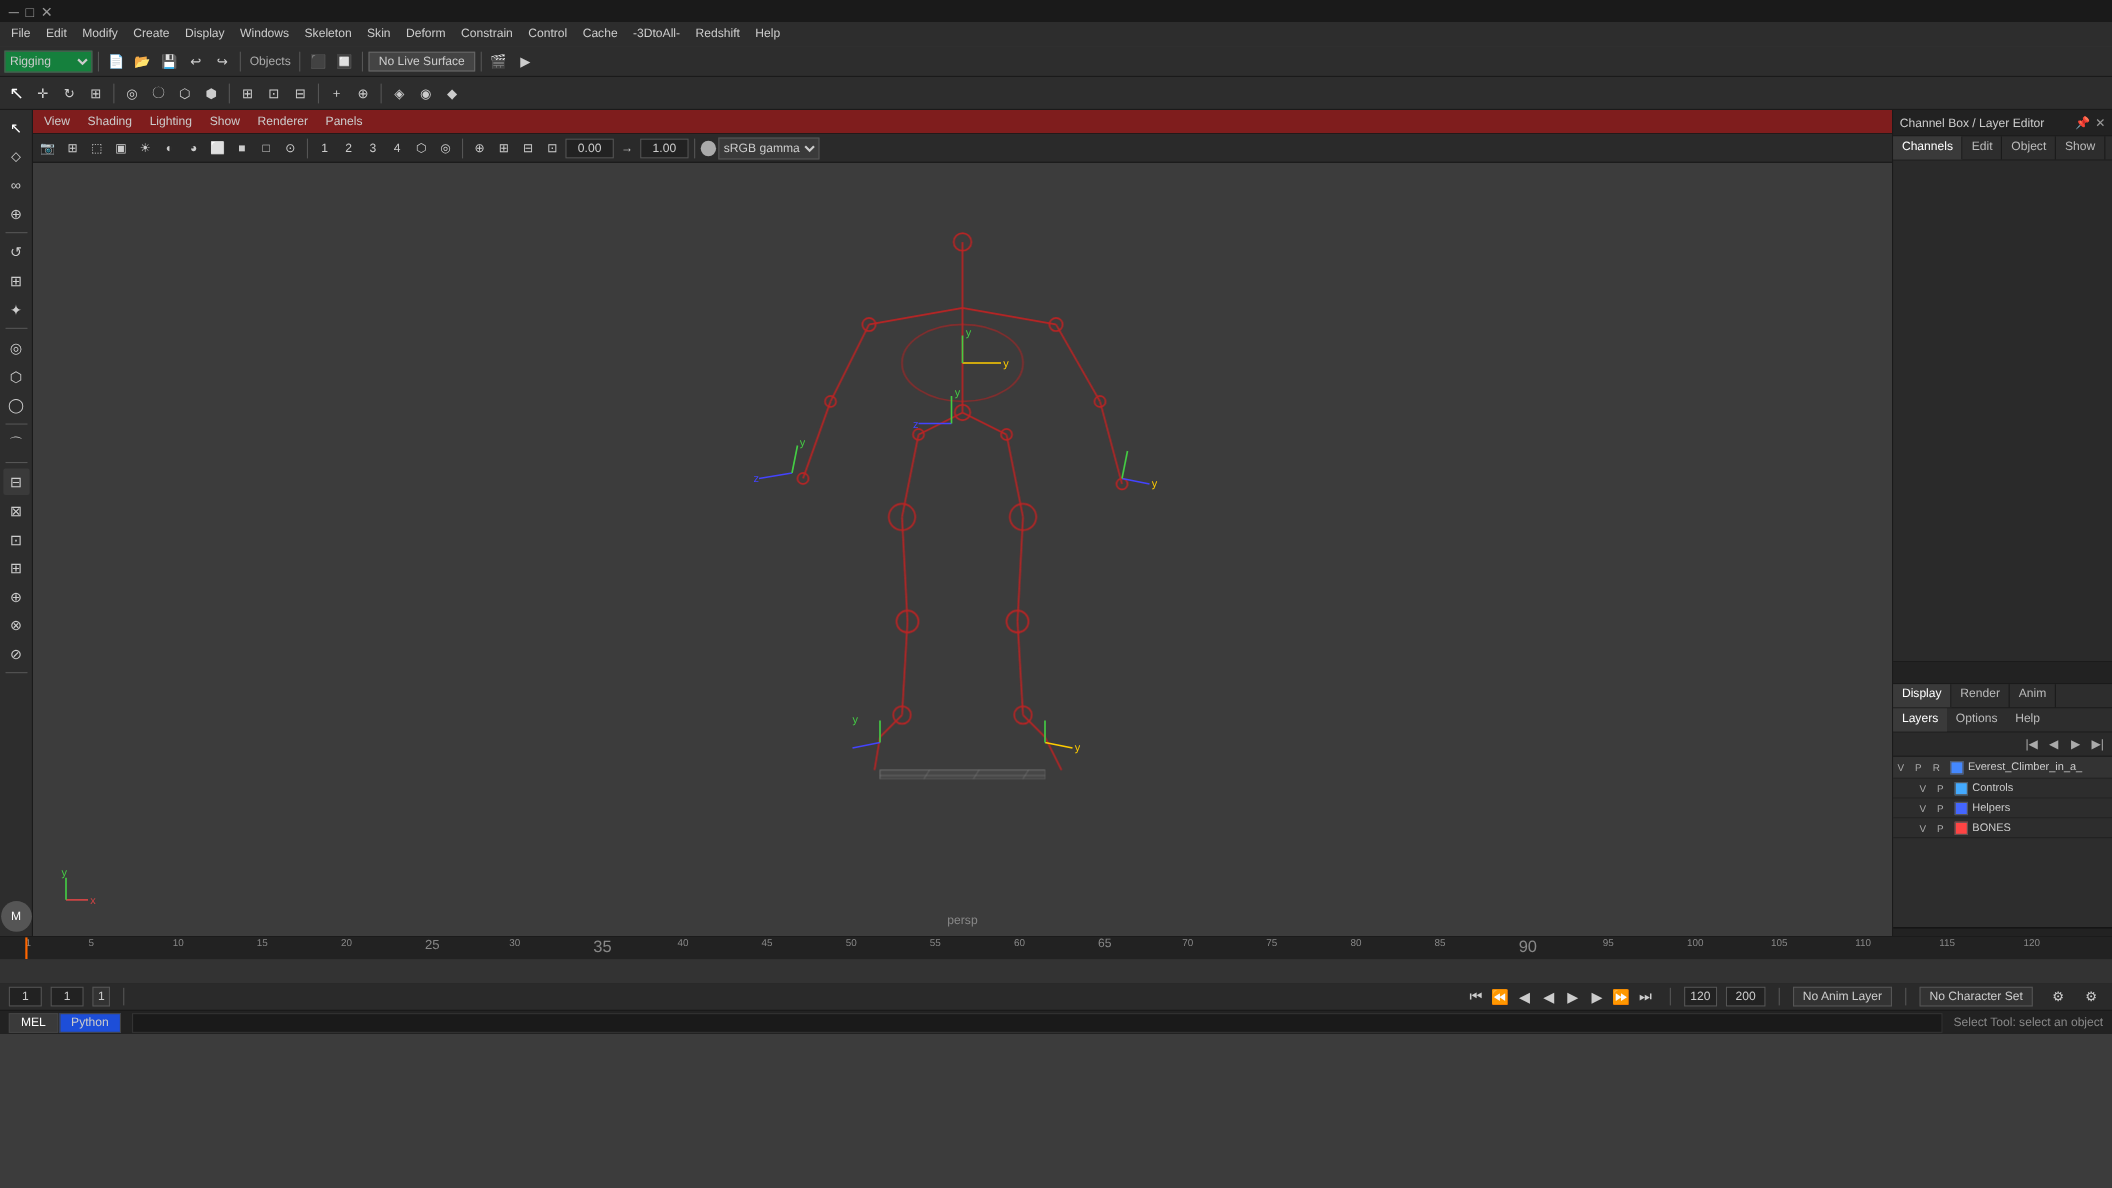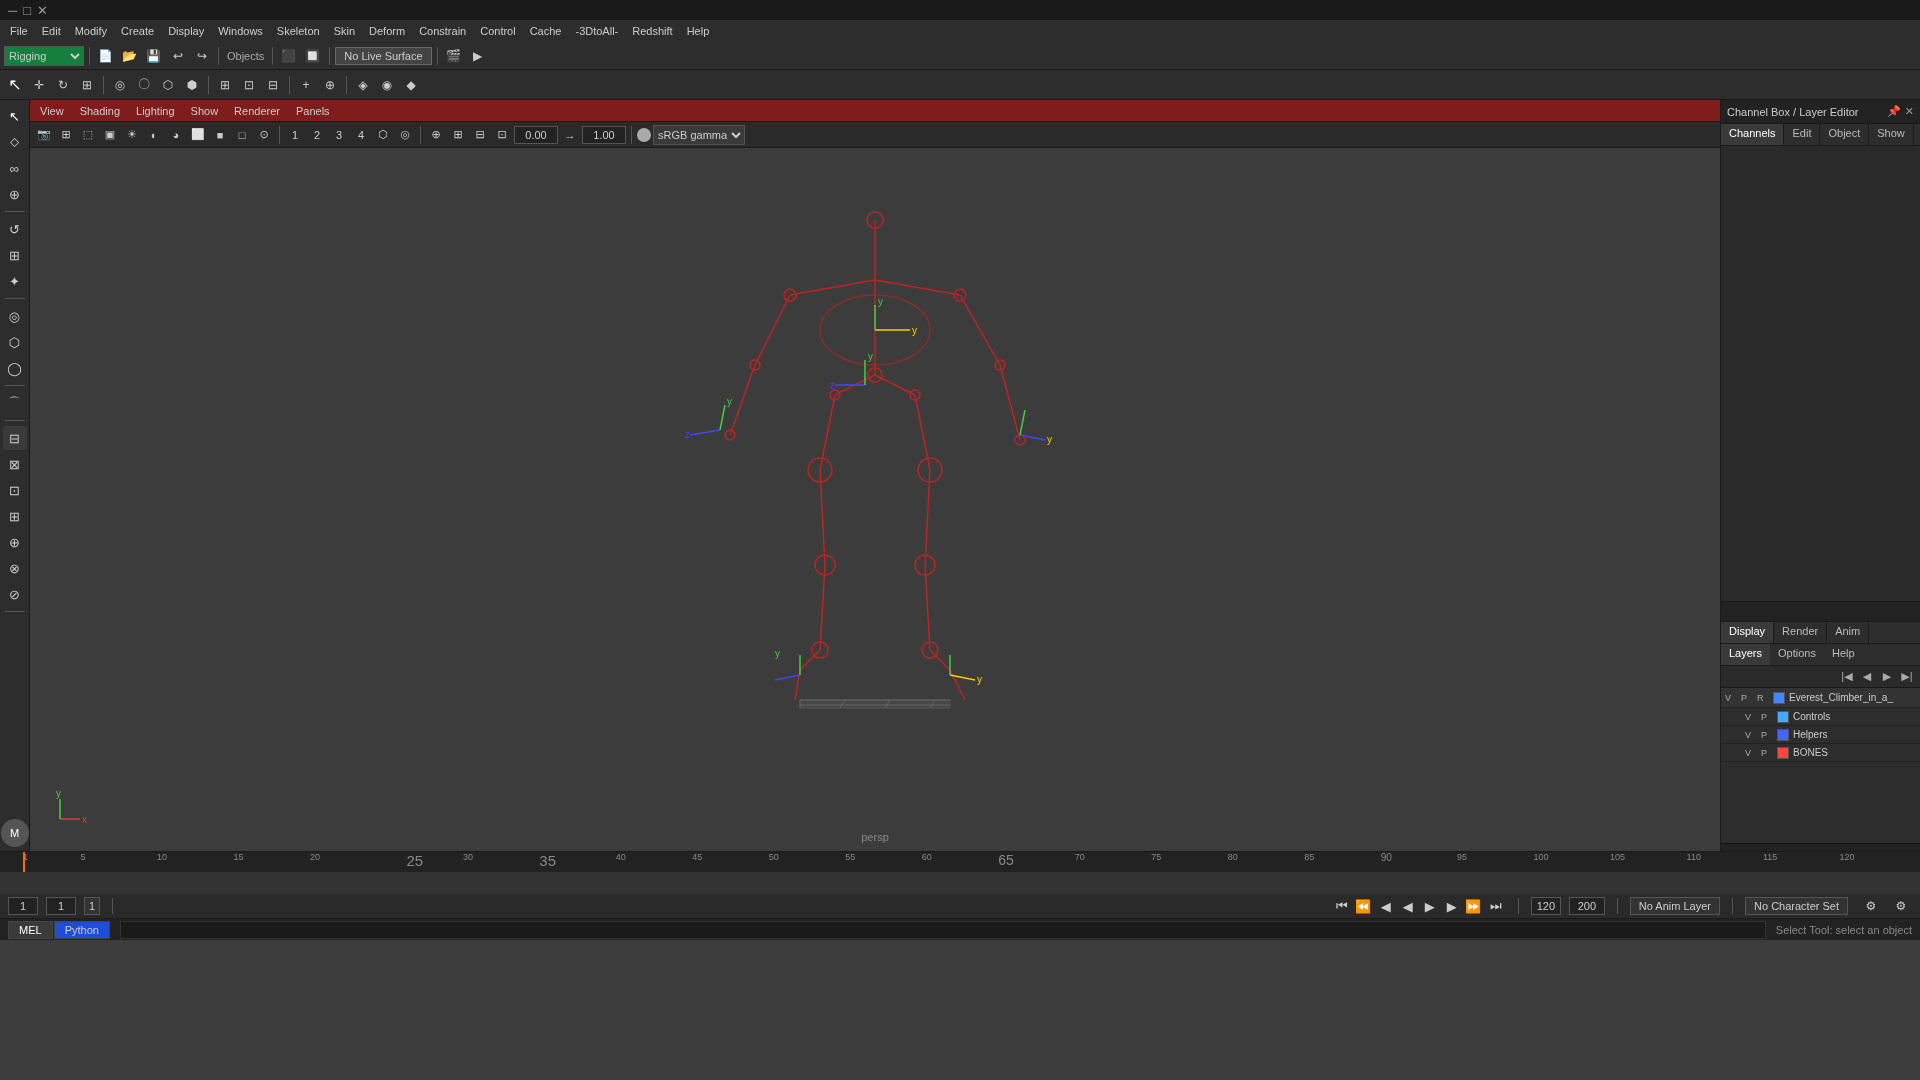--- a/index.html
+++ b/index.html
@@ -869,34 +869,34 @@
 
 <div id="timeline-area">
   <div id="timeline-ruler">
     <div style="position:relative;width:100%;height:20px;">
 
       <span style="position:absolute;left:1%;font-size:9px;color:#888;">1</span>
       <span style="position:absolute;left:4%;font-size:9px;color:#888;">5</span>
       <span style="position:absolute;left:8%;font-size:9px;color:#888;">10</span>
       <span style="position:absolute;left:12%;font-size:9px;color:#888;">15</span>
       <span style="position:absolute;left:16%;font-size:9px;color:#888;">20</span>
-      <span style="position:absolute;left:20%;font-size:15px;color:#888;margin-left:20px;">25</span>
+      <span style="position:absolute;left:20%;font-size:12px;color:#888;">25</span>
       <span style="position:absolute;left:24%;font-size:9px;color:#888;">30</span>
       <span style="position:absolute;left:28%;font-size:15px;color:#888;">35</span>
       <span style="position:absolute;left:32%;font-size:9px;color:#888;">40</span>
       <span style="position:absolute;left:36%;font-size:9px;color:#888;">45</span>
       <span style="position:absolute;left:40%;font-size:9px;color:#888;">50</span>
       <span style="position:absolute;left:44%;font-size:9px;color:#888;">55</span>
       <span style="position:absolute;left:48%;font-size:9px;color:#888;">60</span>
-      <span style="position:absolute;left:52%;font-size:14px;color:#888;">65</span>
+      <span style="position:absolute;left:52%;font-size:11px;color:#888;">65</span>
       <span style="position:absolute;left:56%;font-size:9px;color:#888;">70</span>
       <span style="position:absolute;left:60%;font-size:9px;color:#888;">75</span>
       <span style="position:absolute;left:64%;font-size:9px;color:#888;">80</span>
       <span style="position:absolute;left:68%;font-size:9px;color:#888;">85</span>
-      <span style="position:absolute;left:72%;font-size:10px;color:#888;">90</span>
+      <span style="position:absolute;left:72%;font-size:15px;color:#888;">90</span>
       <span style="position:absolute;left:76%;font-size:9px;color:#888;">95</span>
       <span style="position:absolute;left:80%;font-size:9px;color:#888;">100</span>
       <span style="position:absolute;left:84%;font-size:9px;color:#888;">105</span>
       <span style="position:absolute;left:88%;font-size:9px;color:#888;">110</span>
       <span style="position:absolute;left:92%;font-size:9px;color:#888;">115</span>
       <span style="position:absolute;left:96%;font-size:9px;color:#888;">120</span>
 
       <div id="timeline-playhead" style="left:1%;"></div>
     </div>
   </div>

